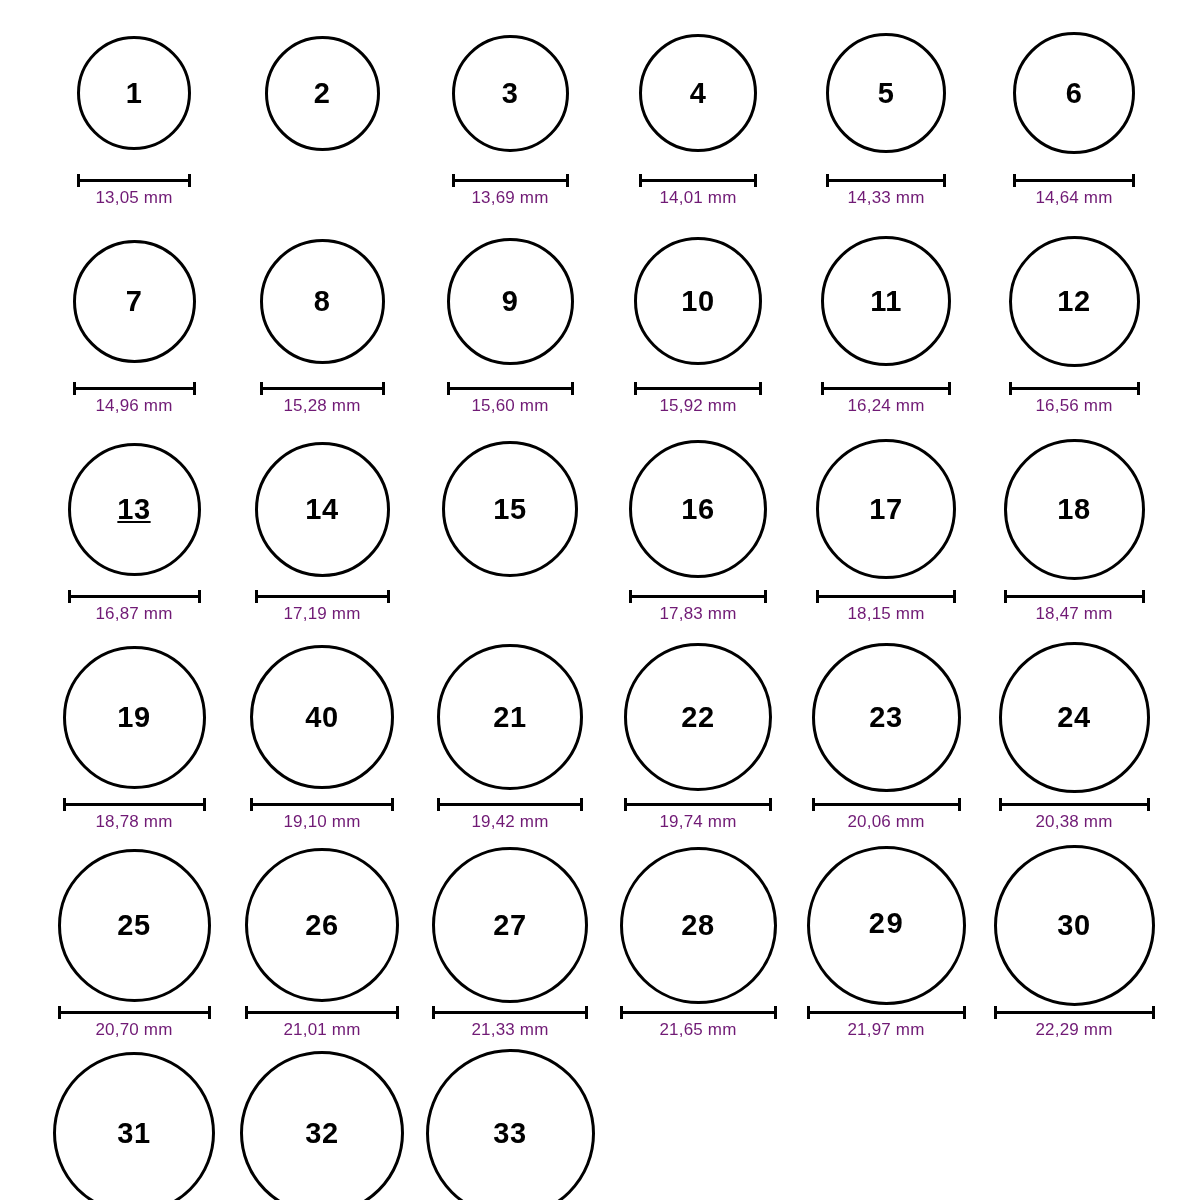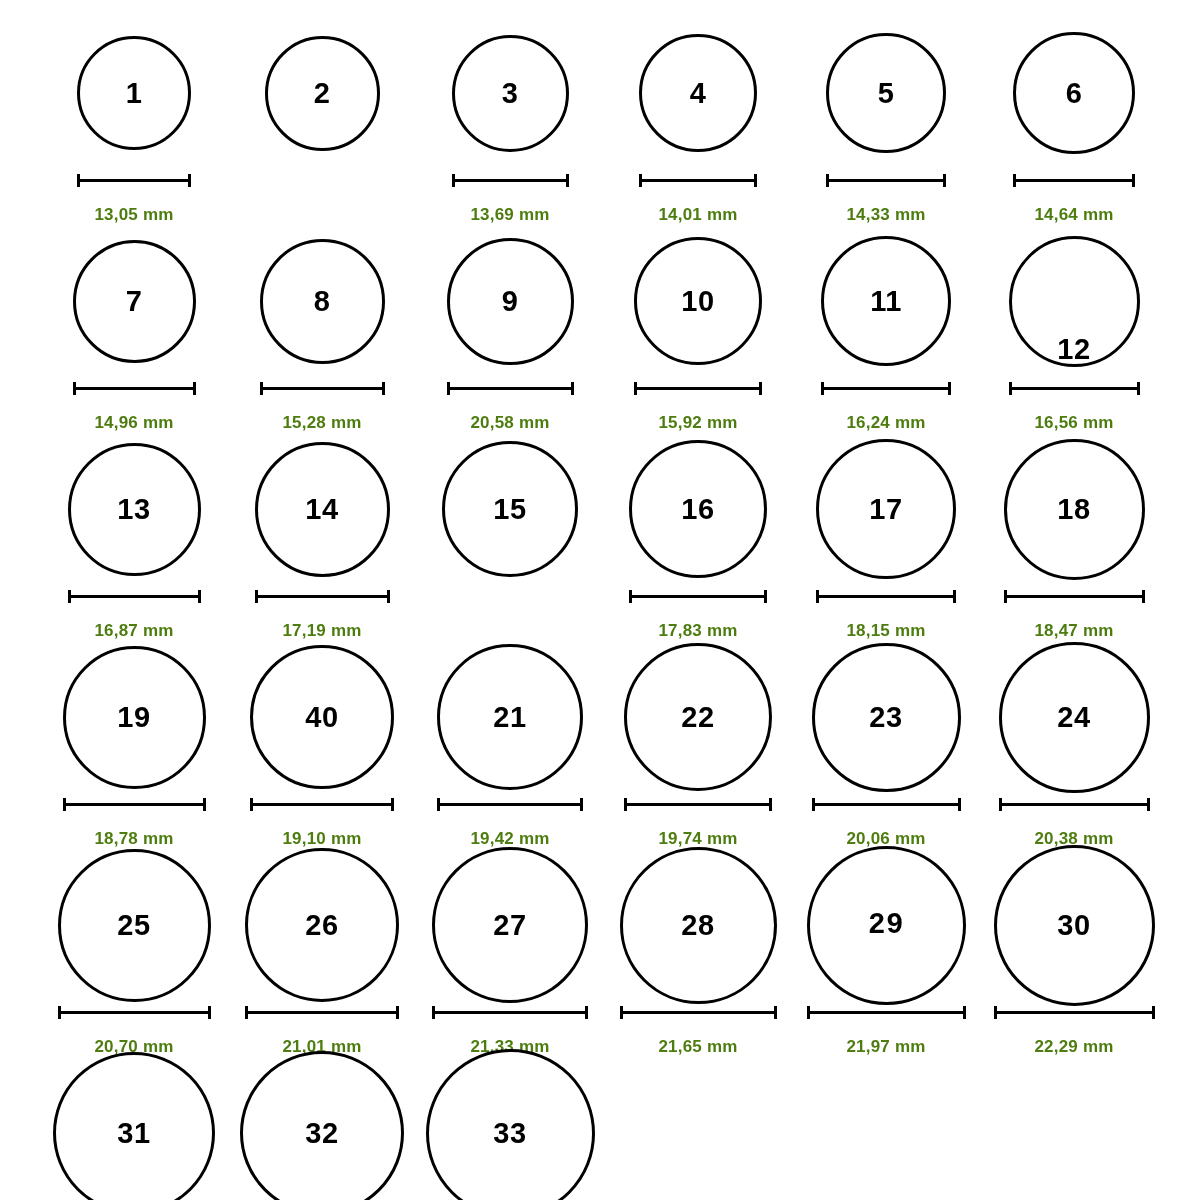--- a/index.html
+++ b/index.html
@@ -88,24 +88,24 @@
     position: absolute;
     top: 0;
     width: 3px;
     height: 13px;
     background: #000000;
   }
   .caliper .tick.left { left: 0; }
   .caliper .tick.right { right: 0; }
 
   .mm-label {
-    margin-top: 19px;
+    margin-top: 2px;
     font-size: 17px;
-    font-weight: bold;
-    color: #4d7c0f;
+    font-weight: normal;
+    color: #701a75;
     white-space: nowrap;
     letter-spacing: 0.2px;
   }
 </style>
 </head>
 <body>
 
 <div id="ring-chart">
     <div class="ring-row">
       <div class="ring-cell">
@@ -227,21 +227,21 @@
           <div class="ring-circle" style="width: 127px; height: 127px;">
             <span class="ring-number">9</span>
           </div>
         </div>
         <div class="measure-area">
           <div class="caliper" style="width: 127px;">
             <div class="bar"></div>
             <div class="tick left"></div>
             <div class="tick right"></div>
           </div>
-          <div class="mm-label">20,58 mm</div>
+          <div class="mm-label">15,60 mm</div>
         </div>
       </div>
       <div class="ring-cell">
         <div class="circle-area">
           <div class="ring-circle" style="width: 128px; height: 128px;">
             <span class="ring-number">10</span>
           </div>
         </div>
         <div class="measure-area">
           <div class="caliper" style="width: 128px;">
@@ -262,38 +262,38 @@
           <div class="caliper" style="width: 130px;">
             <div class="bar"></div>
             <div class="tick left"></div>
             <div class="tick right"></div>
           </div>
           <div class="mm-label">16,24 mm</div>
         </div>
       </div>
       <div class="ring-cell">
         <div class="circle-area">
-          <div class="ring-circle" style="width: 131px; height: 131px; align-items: flex-end;">
+          <div class="ring-circle" style="width: 131px; height: 131px;">
             <span class="ring-number">12</span>
           </div>
         </div>
         <div class="measure-area">
           <div class="caliper" style="width: 131px;">
             <div class="bar"></div>
             <div class="tick left"></div>
             <div class="tick right"></div>
           </div>
           <div class="mm-label">16,56 mm</div>
         </div>
       </div>
     </div>
     <div class="ring-row">
       <div class="ring-cell">
         <div class="circle-area">
-          <div class="ring-circle" style="width: 133px; height: 133px;">
+          <div class="ring-circle" style="width: 133px; height: 133px; text-decoration: underline;">
             <span class="ring-number">13</span>
           </div>
         </div>
         <div class="measure-area">
           <div class="caliper" style="width: 133px;">
             <div class="bar"></div>
             <div class="tick left"></div>
             <div class="tick right"></div>
           </div>
           <div class="mm-label">16,87 mm</div>

